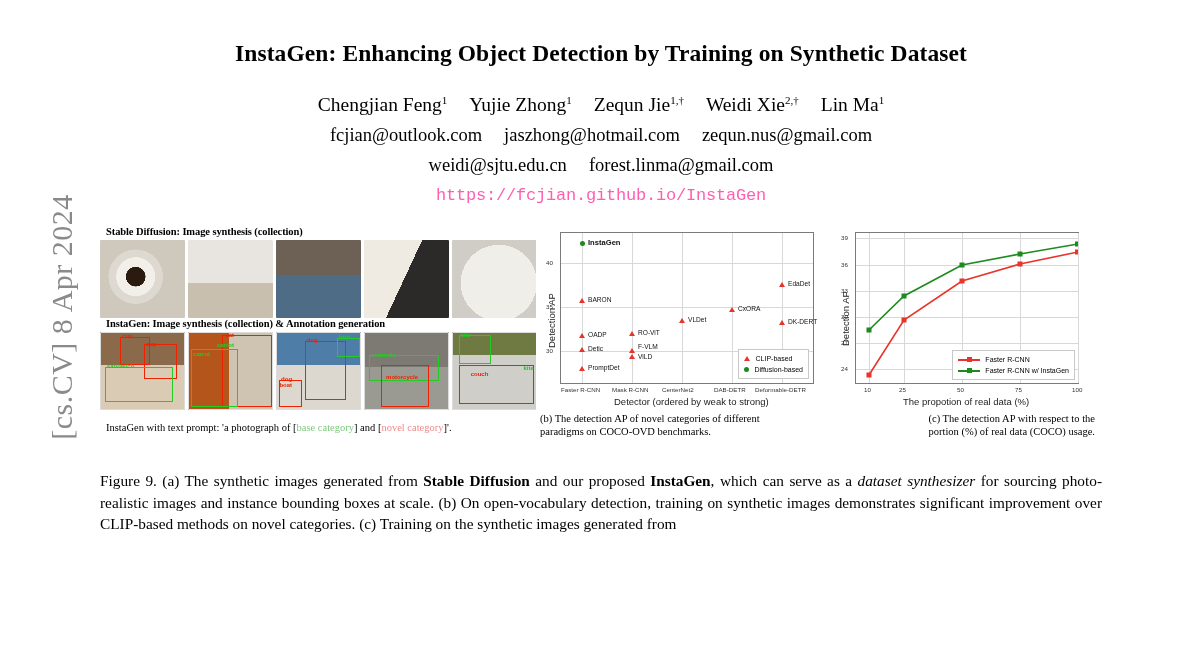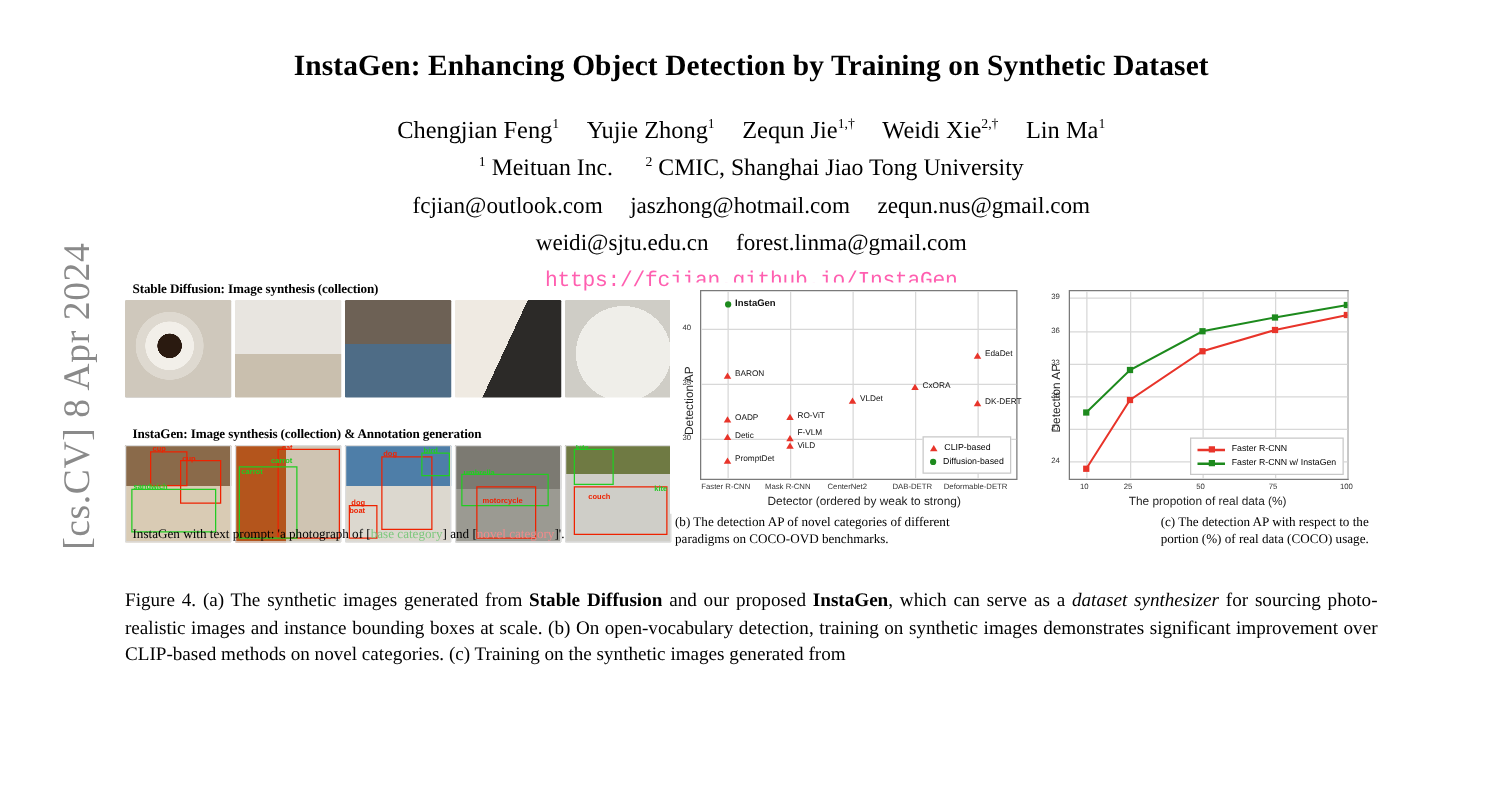--- a/index.html
+++ b/index.html
@@ -120,23 +120,20 @@
 <div id="arxiv-stamp">[cs.CV]  8 Apr 2024</div>
 
 <div id="paper">
 
   <div id="paper-title">InstaGen: Enhancing Object Detection by Training on Synthetic Dataset</div>
 
   <div class="authors-line">
     <span class="au"><span>Chengjian Feng</span><sup>1</sup></span><span class="au"><span>Yujie Zhong</span><sup>1</sup></span><span class="au"><span>Zequn Jie</span><sup>1,†</sup></span><span class="au"><span>Weidi Xie</span><sup>2,†</sup></span><span class="au"><span>Lin Ma</span><sup>1</sup></span>
   </div>
 
-  <div class="affil-line">
-    <span class="af"><sup>1</sup> <span>Meituan Inc.</span></span><span class="af"><sup>2</sup> <span>CMIC, Shanghai Jiao Tong University</span></span>
-  </div>
 
   <div class="email-line">
     <span class="em">fcjian@outlook.com</span><span class="em">jaszhong@hotmail.com</span><span class="em">zequn.nus@gmail.com</span>
   </div>
   <div class="email-line">
     <span class="em">weidi@sjtu.edu.cn</span><span class="em">forest.linma@gmail.com</span>
   </div>
 
   <div id="project-url">https://fcjian.github.io/InstaGen</div>
 
@@ -146,21 +143,21 @@
 
       <div class="panel-head">Stable Diffusion: Image synthesis (collection)</div>
       <div class="img-strip">
         <div class="thumb t-coffee"></div>
         <div class="thumb t-cat"></div>
         <div class="thumb t-cake"></div>
         <div class="thumb t-cup"></div>
         <div class="thumb t-dessert"></div>
       </div>
 
-      <div class="panel-head" style="margin-top:24px">InstaGen: Image synthesis (collection) &amp; Annotation generation</div>
+      <div class="panel-head" style="margin-top:0">InstaGen: Image synthesis (collection) &amp; Annotation generation</div>
       <div class="img-strip">
 
         <div class="thumb boxed t-sand">
           <div class="bbox r" style="left:24%;top:6%;width:32%;height:34%"></div>
           <div class="bbox r" style="left:52%;top:16%;width:36%;height:42%"></div>
           <div class="bbox g" style="left:6%;top:45%;width:78%;height:42%"></div>
           <span class="blab r" style="left:26%;top:1%">cup</span>
           <span class="blab r" style="left:54%;top:11%">cup</span>
           <span class="blab g" style="left:8%;top:40%">sandwich</span>
         </div>
@@ -357,17 +354,17 @@
       </div>
 
       <div class="subcap" style="left:4px;top:186px;width:262px">
         <span>(c) The detection AP with respect to the</span><br>
         <span>portion (%) of real data (COCO) usage.</span>
       </div>
     </div>
   </div>
 
   <div id="main-caption">
-    <span>Figure 4.</span>
+    <span>Figure 9.</span>
     <span> (a) The synthetic images generated from </span><b>Stable Diffusion</b><span> and our proposed </span><b>InstaGen</b><span>, which can serve as a </span><i>dataset synthesizer</i><span> for sourcing photo-realistic images and instance bounding boxes at scale. (b) On open-vocabulary detection, training on synthetic images demonstrates significant improvement over CLIP-based methods on novel categories. (c) Training on the synthetic images generated from</span>
   </div>
 
 </div>
 
 </body></html>

